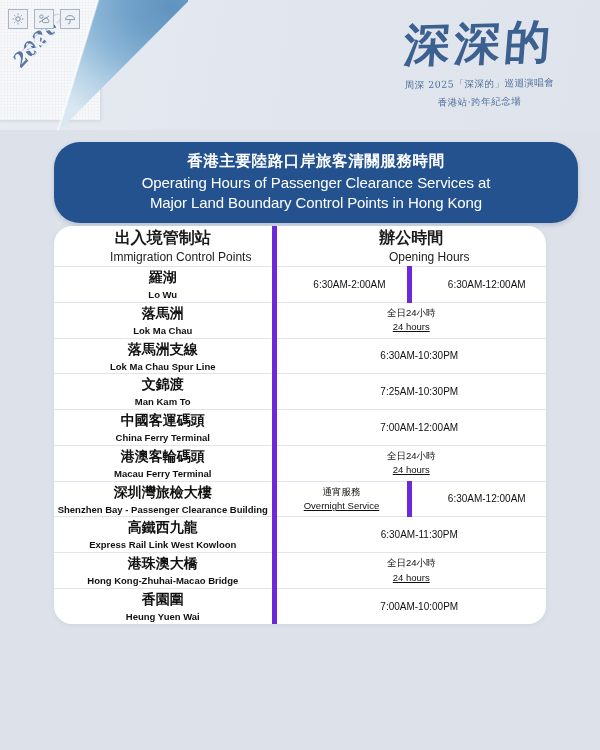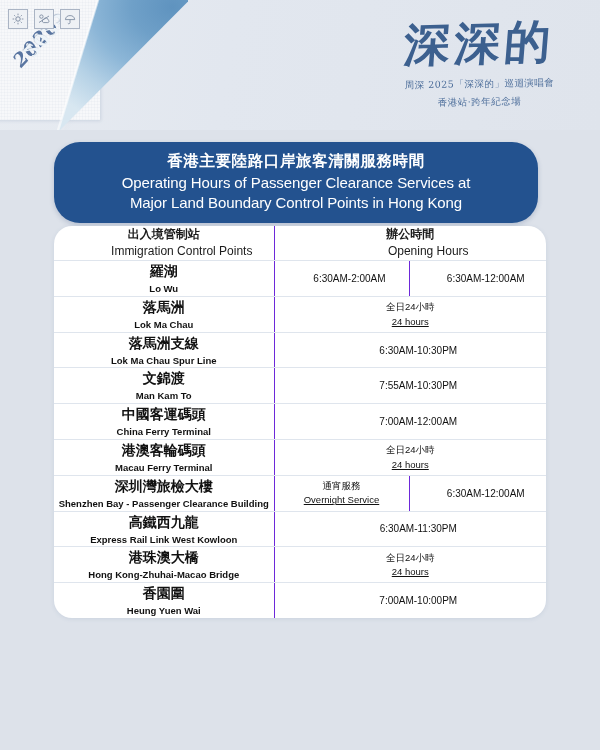--- a/index.html
+++ b/index.html
@@ -154,21 +154,21 @@
     letter-spacing: .5px;
     transform: rotate(-1deg);
     opacity: .85;
     white-space: nowrap;
   }
 
   
   .banner {
     position: absolute;
     left: 54px; top: 142px;
-    width: 484px;
+    width: 524px;
     box-sizing: border-box;
     padding: 9px 20px 11px;
     background: #23528f;
     border-radius: 26px;
     text-align: center;
     color: #ffffff;
     box-shadow: 0 2px 5px rgba(40,70,115,0.22);
   }
   .banner-zh {
     font-size: 15.5px;
@@ -205,27 +205,27 @@
     padding: 0;
     vertical-align: middle;
     text-align: center;
   }
   table.sched tr:last-child td { border-bottom: none; }
 
   col.c-name  { width: 220px; }
   col.c-left  { width: 135px; }
   col.c-right { width: 137px; }
 
-  .vsep { border-left: 1px solid #6d28d9; }
+  .vsep { border-left: 5px solid #6d28d9; }
 
   .hdr-cell {
     padding: 14px 6px 13px;
   }
   .hdr-zh {
-    font-size: 12px;
+    font-size: 16px;
     font-weight: 700;
     color: #1b1b1b;
     line-height: 1.45;
   }
   .hdr-en {
     font-size: 12px;
     font-weight: 400;
     color: #1b1b1b;
     line-height: 1.4;
     margin-left: 36px;
@@ -389,21 +389,21 @@
           <div class="hours-line">6:30AM-10:30PM</div>
         </td>
       </tr>
 
       <tr>
         <td class="name-cell">
           <div class="name-zh">文錦渡</div>
           <div class="name-en">Man Kam To</div>
         </td>
         <td class="hours-cell vsep" colspan="2">
-          <div class="hours-line">7:55AM-10:30PM</div>
+          <div class="hours-line">7:25AM-10:30PM</div>
         </td>
       </tr>
 
       <tr>
         <td class="name-cell">
           <div class="name-zh">中國客運碼頭</div>
           <div class="name-en">China Ferry Terminal</div>
         </td>
         <td class="hours-cell vsep" colspan="2">
           <div class="hours-line">7:00AM-12:00AM</div>

